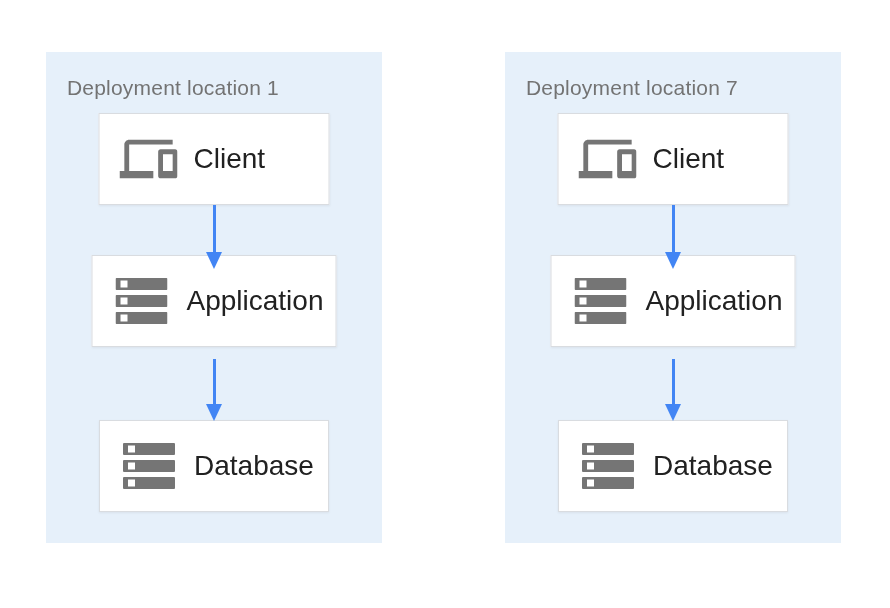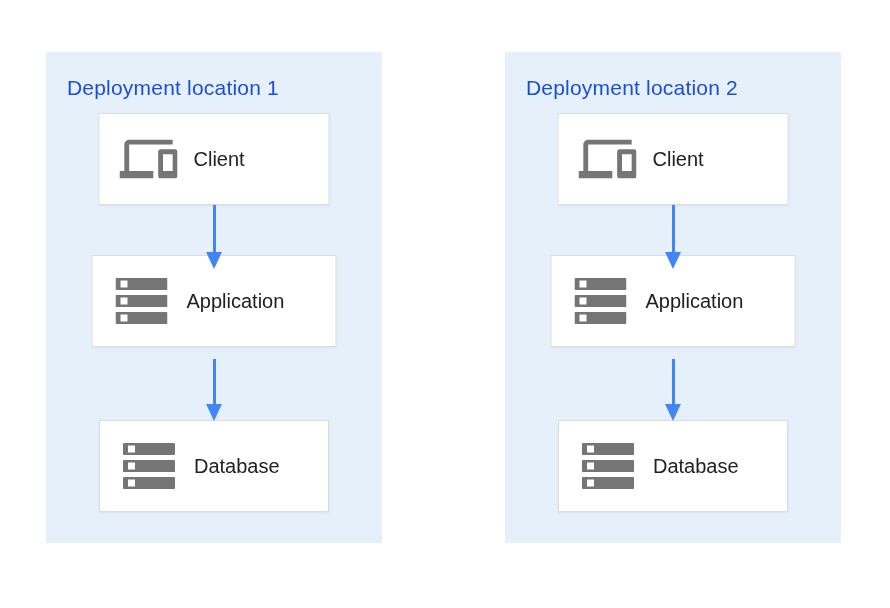--- a/index.html
+++ b/index.html
@@ -22,21 +22,21 @@
   }
   .panel-1 { left: 46px; }
   .panel-2 { left: 505px; }
 
   .panel-title {
     position: absolute;
     left: 21px;
     top: 24px;
     font-size: 21px;
     line-height: 24px;
-    color: #1d4ed8;
+    color: #737373;
     letter-spacing: 0.2px;
     white-space: nowrap;
   }
 
   .node {
     position: absolute;
     left: 50%;
     transform: translateX(-50%);
     height: 92px;
     background: #FFFFFF;
@@ -53,21 +53,21 @@
   .node-icon {
     width: 58px;
     height: 58px;
     flex: 0 0 58px;
     display: flex;
     align-items: center;
     justify-content: center;
   }
   .node-label {
     margin-left: 16px;
-    font-size: 20px;
+    font-size: 28px;
     color: #212121;
     white-space: nowrap;
   }
 
   .arrow {
     position: absolute;
     left: 50%;
     transform: translateX(-50%);
     display: flex;
     flex-direction: column;
@@ -142,21 +142,21 @@
             <rect x="5" y="19.5" width="7" height="7"></rect>
             <rect x="5" y="36.5" width="7" height="7"></rect>
           </g>
         </svg>
       </span>
       <span class="node-label">Database</span>
     </div>
   </div>
 
   <div class="panel panel-2">
-    <div class="panel-title">Deployment location 2</div>
+    <div class="panel-title">Deployment location 7</div>
 
     <div class="node node-client">
       <span class="node-icon">
         <svg width="58" height="58" viewBox="0 0 24 24" aria-hidden="true">
           <path fill="#757575" d="M4 6h18V4H4c-1.1 0-2 .9-2 2v11H0v3h14v-3H4V6zm19 2h-6c-.55 0-1 .45-1 1v10c0 .55.45 1 1 1h6c.55 0 1-.45 1-1V9c0-.55-.45-1-1-1zm-1 9h-4v-7h4v7z"></path>
         </svg>
       </span>
       <span class="node-label">Client</span>
     </div>
 

